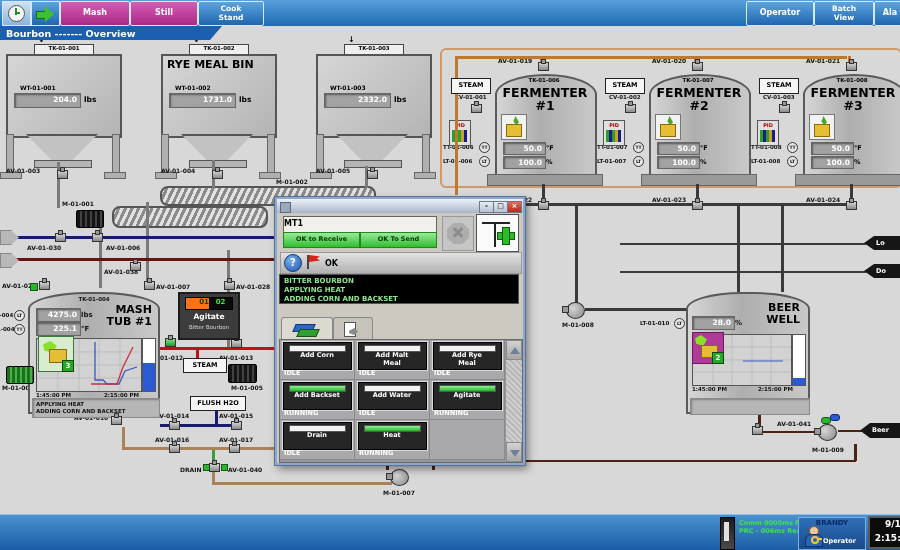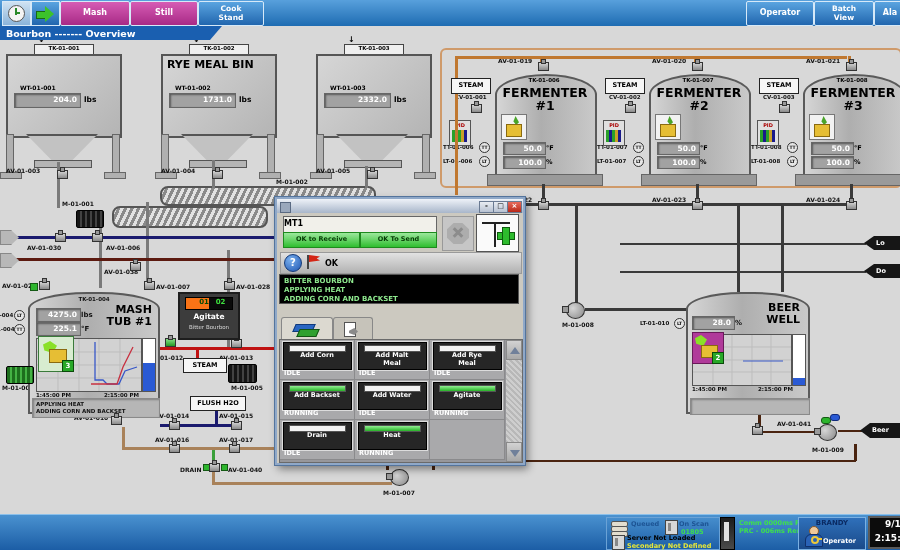--- a/index.html
+++ b/index.html
@@ -672,32 +672,20 @@
           <div class="tri"></div>
         </div>
       <div class="sbtn dn">
           <div class="tri"></div>
         </div>
     </div>
   </div>
 </div>
 
 <div id="statusbar">
-  <div id="sb-group">
-    <div class="disk" style="left:4px;top:3px"></div>
-    <div class="disk" style="left:4px;top:8px"></div>
-    <div class="disk" style="left:4px;top:13px"></div>
-    <span class="sb-faint" style="position:absolute;left:24px;top:2px">Queued</span>
-    <div class="tower" style="left:58px;top:2px"></div>
-    <span class="sb-faint" style="position:absolute;left:72px;top:2px">On Scan</span>
-    <span class="sb-green" style="position:absolute;left:74px;top:10px">01805</span>
-    <div class="tower" style="left:5px;top:17px"></div>
-    <span style="position:absolute;left:20px;top:16px;color:#000;font:bold 6.5px 'DejaVu Sans',sans-serif">Server Not Loaded</span>
-    <span style="position:absolute;left:20px;top:24px;color:#e8e838;font:bold 6.5px 'DejaVu Sans',sans-serif">Secondary Not Defined</span>
-  </div>
   <div id="plc"></div>
   <div id="commtxt">
     <div class="sb-green">Comm 0000ms Remote</div>
     <div class="sb-green">PRC -   006ms Remote</div>
   </div>
   <div id="userbox">
     <div class="uname">BRANDY</div>
     <div class="person">
       <div class="head"></div>
       <div class="body"></div>

